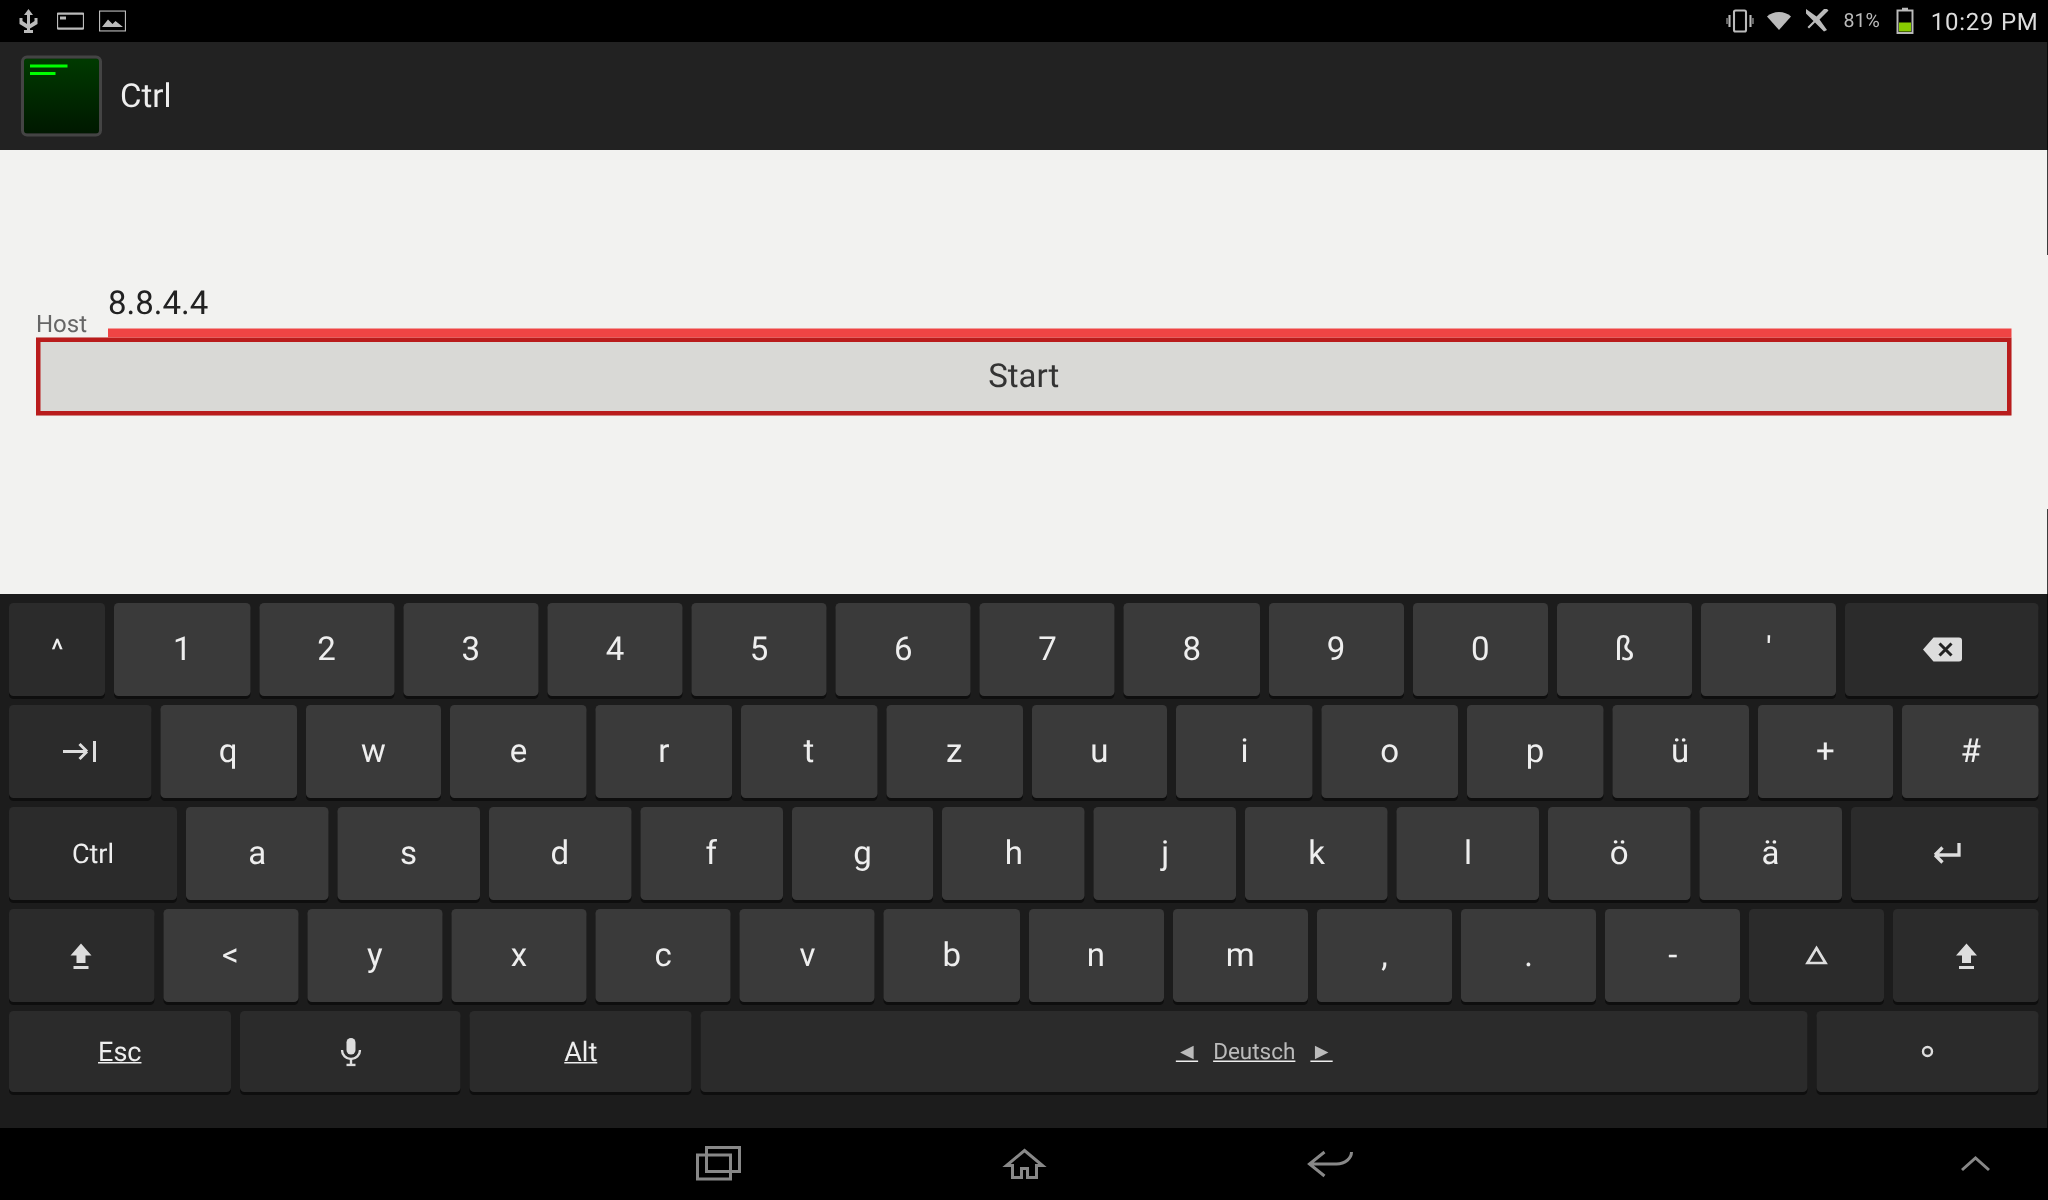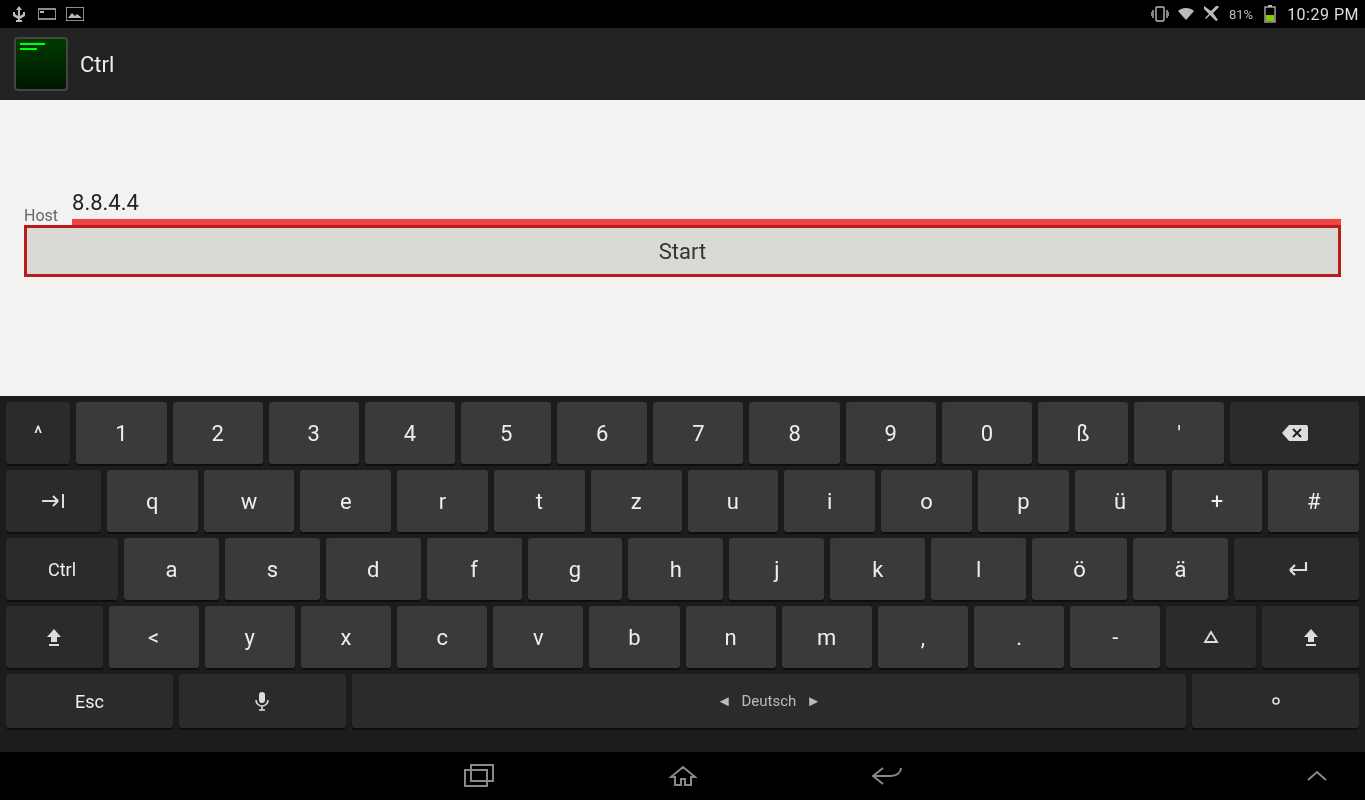--- a/index.html
+++ b/index.html
@@ -89,21 +89,21 @@
   .krow[data-row="0"] .key:last-child{flex-basis:10%;}
   .krow[data-row="1"] .key{flex-basis:6.9%;}
   .krow[data-row="1"] .key:first-child{flex-basis:7.2%;}
   .krow[data-row="2"] .key{flex-basis:7.2%;}
   .krow[data-row="2"] .key:first-child{flex-basis:8.5%;}
   .krow[data-row="2"] .key:last-child{flex-basis:9.5%;}
   .krow[data-row="3"] .key{flex-basis:7%;}
   .krow[data-row="3"] .key:first-child,
   .krow[data-row="3"] .key:last-child{flex-basis:7.5%;}
   .krow[data-row="4"]{height:54px;}
-  .krow[data-row="4"] .key{font-size:18px;}
+  .krow[data-row="4"] .key{font-size:18px;text-decoration:underline;}
   .key.space{flex:6 1 0;}
   .key.w2{flex:1.2 1 0;}
   .space-inner{display:flex;align-items:center;gap:10px;color:#bbb;font-size:15px;}
 
   
   .nav-bar {
     height: 48px; width: 100%;
     background: #000;
     display: flex; align-items: center; justify-content: center;
     gap: 160px; position: relative;
@@ -276,20 +276,21 @@
   </div>
 
   <div class="krow" data-row="4">
     <div class="key dark mod w2">Esc</div>
     <div class="key dark w2">
       <svg width="14" height="20" viewBox="0 0 14 20">
           <rect x="4" y="1" width="6" height="11" rx="3" fill="#ddd"></rect>
           <path d="M1 9a6 6 0 0012 0M7 15v4M4 19h6" stroke="#ddd" stroke-width="1.6" fill="none"></path>
         </svg>
     </div>
+    <div class="key dark mod w2">Alt</div>
     <div class="key dark space">
       <div class="space-inner">
         <span>◄</span>
         <span>Deutsch</span>
         <span>►</span>
       </div>
     </div>
     <div class="key dark w2">
       <svg width="16" height="16" viewBox="0 0 16 16">
           <circle cx="8" cy="8" r="3" fill="none" stroke="#ddd" stroke-width="1.6"></circle>

